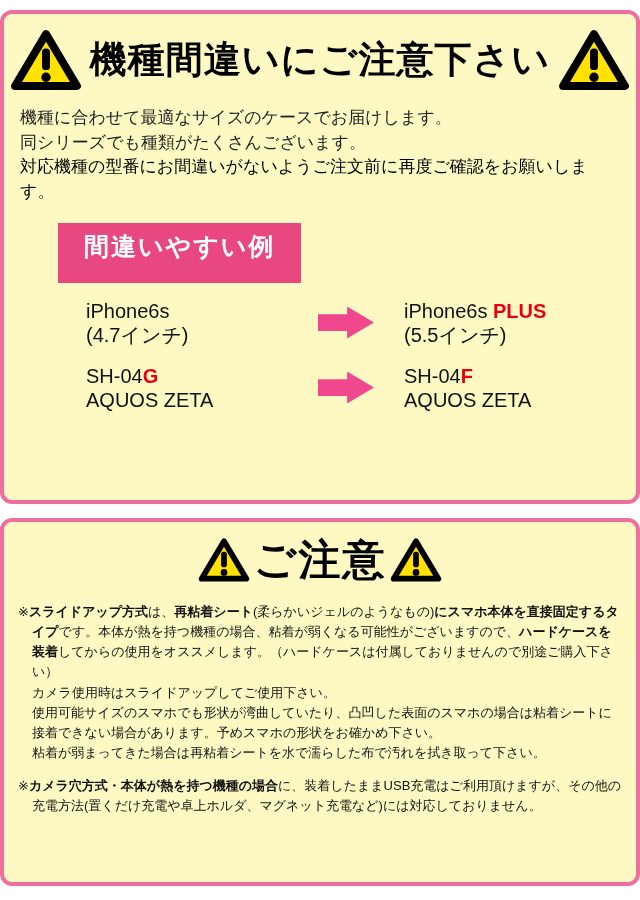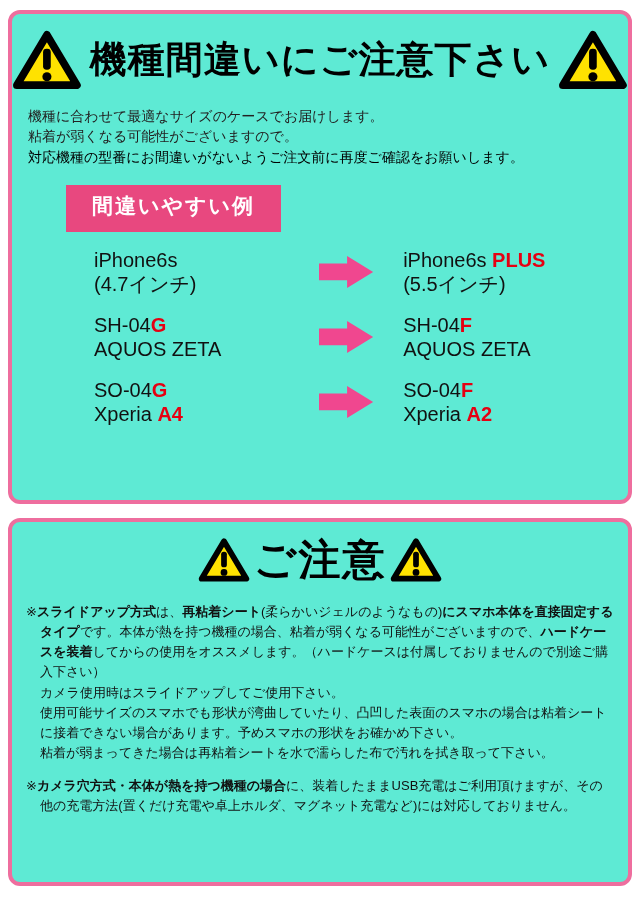--- a/index.html
+++ b/index.html
@@ -13,24 +13,24 @@
   *{margin:0;padding:0;box-sizing:border-box;}
   html,body{background:#fff;}
   body{
     width:640px;height:900px;
     font-family:"Liberation Sans","DejaVu Sans",sans-serif;
     color:var(--text);
     position:relative;
     overflow:hidden;
   }
   .panel{
-    margin:0 8px;
+    margin:0 0;
     border:4px solid var(--panel-border);
     border-radius:12px;
-    background:#5eead4;
+    background:#fef9c3;
   }
   .panel.top{margin-top:10px;height:494px;}
   .panel.bottom{margin-top:14px;height:368px;}
 
   .panel-head{
     display:flex;align-items:center;justify-content:center;
     gap:8px;padding-top:14px;
   }
   .panel-head .title{
     font-size:37px;font-weight:bold;color:#000;
@@ -40,31 +40,31 @@
   .panel.bottom .panel-head .title{font-size:42px;letter-spacing:2px;}
 
   .warn{display:block;}
   .warn.big{width:72px;height:64px;}
   .warn.small{width:52px;height:46px;}
   .warn .tri{fill:var(--warning-yellow);stroke:#000;stroke-width:11;stroke-linejoin:round;}
   .warn .mark{fill:#000;}
 
   .intro{
     margin:14px 14px 0 16px;
-    font-size:14px;line-height:1.45;color:#222;
+    font-size:17px;line-height:1.45;color:#222;
   }
   .intro .b{font-weight:normal;color:#000;}
 
   .example-label{
     display:inline-block;
     margin:18px 0 0 54px;
     background:var(--label-bg);
     color:#fff;
-    font-size:21px;font-weight:bold;
-    padding:7px 26px 12px;
+    font-size:25px;font-weight:bold;
+    padding:7px 26px 20px;
     letter-spacing:2px;
   }
 
   .rows{margin-top:16px;}
   .row{
     display:flex;align-items:center;
     margin:0 0 17px 82px;
   }
   .cell{width:232px;font-size:20px;line-height:1.2;color:#111;}
   .cell .line{white-space:nowrap;}
@@ -100,21 +100,21 @@
       <h1 class="title">機種間違いにご注意下さい</h1>
       <svg class="warn big" viewBox="0 0 100 88" aria-hidden="true">
         <path class="tri" d="M50 8 L93 80 L7 80 Z"></path>
         <rect class="mark" x="44.5" y="28" width="11" height="30" rx="5"></rect>
         <circle class="mark" cx="50" cy="68" r="6.5"></circle>
       </svg>
     </header>
 
     <div class="intro">
       <p>機種に合わせて最適なサイズのケースでお届けします。</p>
-      <p>粘着が弱くなる可能性がございますので。</p>
+      <p>同シリーズでも種類がたくさんございます。</p>
       <p class="b">対応機種の型番にお間違いがないようご注文前に再度ご確認をお願いします。</p>
     </div>
 
     <div class="example-label">間違いやすい例</div>
 
     <div class="rows">
 
 
       <div class="row">
         <div class="cell">
@@ -133,31 +133,20 @@
           <div class="line"><span>SH-04</span><span class="b r">G</span></div>
           <div class="line"><span>AQUOS ZETA</span></div>
         </div>
         <div class="arrow"></div>
         <div class="cell">
           <div class="line"><span>SH-04</span><span class="b r">F</span></div>
           <div class="line"><span>AQUOS ZETA</span></div>
         </div>
       </div>
 
-      <div class="row">
-        <div class="cell">
-          <div class="line"><span>SO-04</span><span class="b r">G</span></div>
-          <div class="line"><span>Xperia </span><span class="b r">A4</span></div>
-        </div>
-        <div class="arrow"></div>
-        <div class="cell">
-          <div class="line"><span>SO-04</span><span class="b r">F</span></div>
-          <div class="line"><span>Xperia </span><span class="b r">A2</span></div>
-        </div>
-      </div>
 
     </div>
   </section>
 
   <section class="panel bottom">
     <header class="panel-head">
       <svg class="warn small" viewBox="0 0 100 88" aria-hidden="true">
         <path class="tri" d="M50 8 L93 80 L7 80 Z"></path>
         <rect class="mark" x="44.5" y="28" width="11" height="30" rx="5"></rect>
         <circle class="mark" cx="50" cy="68" r="6.5"></circle>

